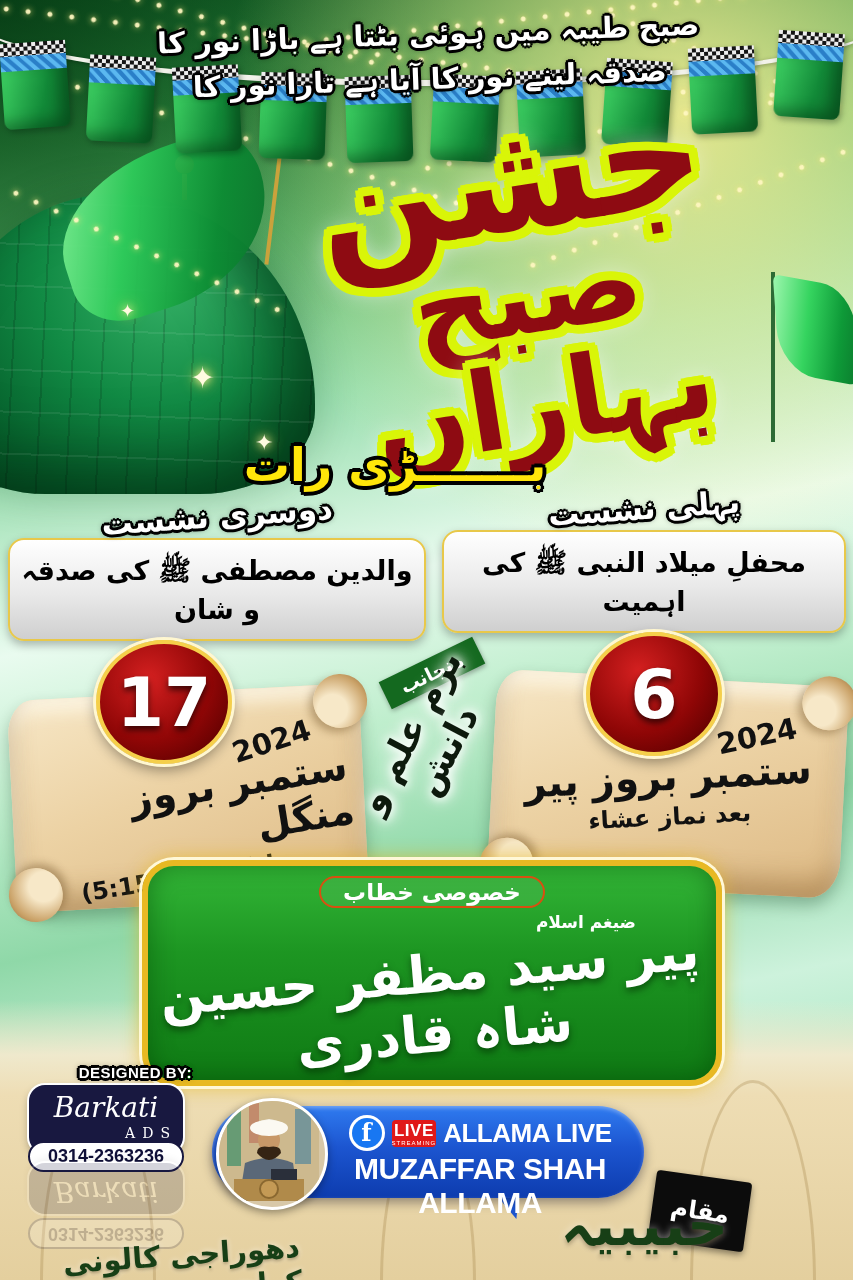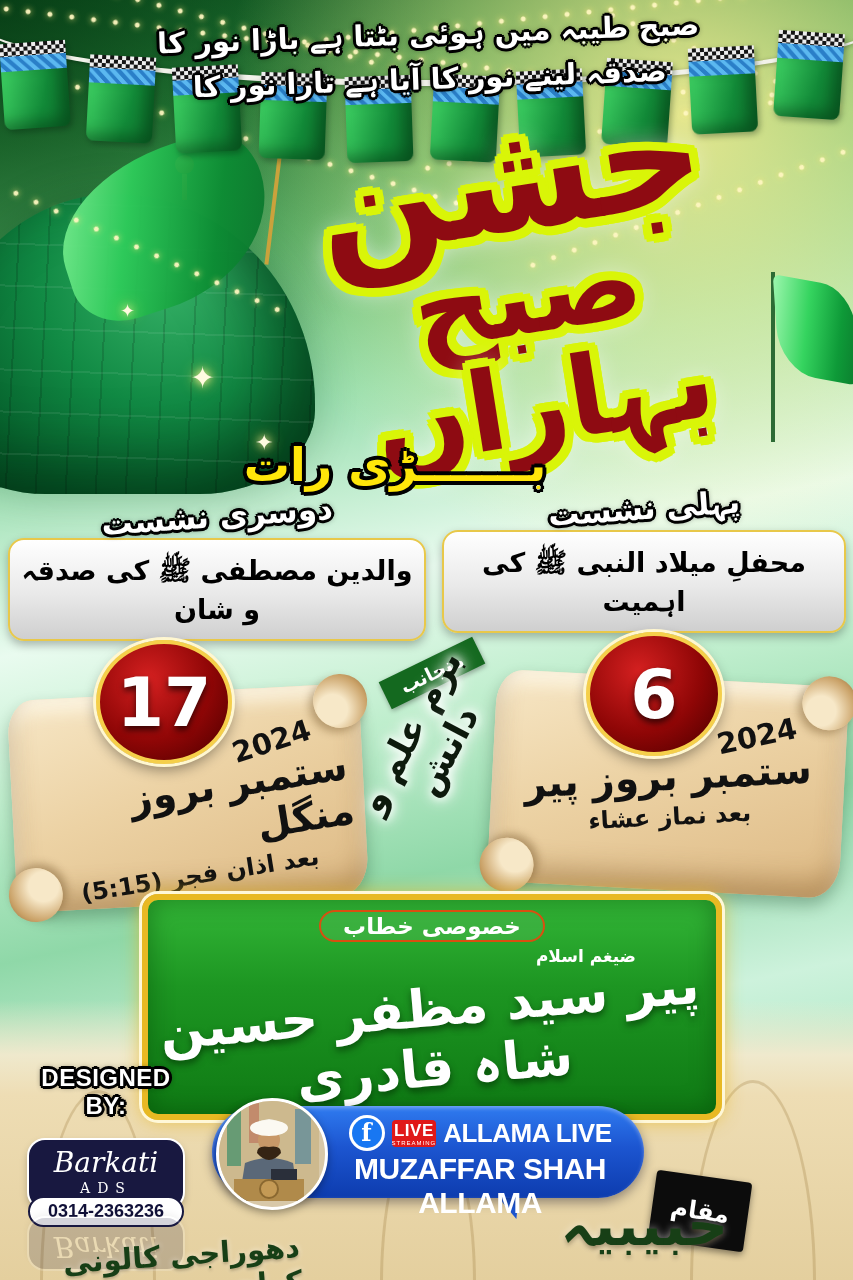--- a/index.html
+++ b/index.html
@@ -87,39 +87,39 @@
     text-shadow:0 4px 6px rgba(0,0,0,.65);}
   .badge-a{left:586px;top:632px;}
   .badge-b{left:96px;top:640px;}
   
   .organizer{left:350px;top:652px;width:155px;height:220px;z-index:4;}
   .org-ribbon{position:absolute;left:30px;top:6px;background:#14691f;color:#fff;font-size:19px;font-weight:bold;
     padding:4px 18px;transform:rotate(-26deg);box-shadow:0 2px 5px rgba(0,0,0,.35);}
   .org-name{position:absolute;left:-22px;top:48px;width:200px;text-align:center;transform:rotate(-62deg);
     font-size:36px;font-weight:bold;color:#0d1a0d;text-shadow:0 0 8px #fff,0 0 14px #fff,0 0 20px #fff;}
   
-  .speaker-banner{left:142px;top:860px;width:568px;height:214px;z-index:5;border-radius:16px;
+  .speaker-banner{left:142px;top:860px;width:568px;height:214px;z-index:5;border-radius:32px;
     background:linear-gradient(180deg,#33b637 0%,#1d9622 40%,#0f7a14 100%);
-    border:6px solid #e8b923;box-shadow:0 0 0 3px #fff8d8,0 0 20px rgba(232,185,35,.85),inset 0 0 26px rgba(0,60,0,.45);margin-top:34px;}
+    border:6px solid #e8b923;box-shadow:0 0 0 3px #fff8d8,0 0 20px rgba(232,185,35,.85),inset 0 0 26px rgba(0,60,0,.45);}
   .sb-label{margin:10px auto 0;width:max-content;border:2px solid #d94f10;border-radius:18px;padding:1px 22px;
     color:#fff;font-weight:bold;font-size:23px;background:rgba(255,255,255,.07);}
   .sb-honorific{position:absolute;right:80px;top:46px;color:#fff;font-size:17px;font-weight:bold;}
   .sb-name{position:absolute;left:0;right:0;top:78px;text-align:center;color:#fff;font-size:52px;font-weight:bold;
     transform:rotate(-5deg);text-shadow:0 4px 7px rgba(0,40,0,.6);}
   
   .bottom{left:0;top:1000px;width:853px;height:280px;z-index:2;
     background:linear-gradient(180deg,rgba(244,233,205,0) 0,rgba(244,233,205,.92) 55px,#eeddb4 95px,#e4cf9e 100%);}
   .arch{position:absolute;border:3px solid rgba(150,115,55,.26);border-bottom:none;border-radius:50% 50% 0 0/100% 100% 0 0;}
   
   .designer{left:20px;top:1064px;width:172px;z-index:6;text-align:center;font-family:"Liberation Sans",sans-serif;}
-  .d-head{color:#fff;font-weight:bold;font-size:24px;letter-spacing:.5px;}
-  .d-card{margin:20px auto 0;width:142px;background:#181840;border-radius:16px;padding:6px 6px 12px;color:#fff;
+  .d-head{color:#fff;font-weight:bold;font-size:15px;letter-spacing:.5px;text-align:right;}
+  .d-card{margin:4px auto 0;width:142px;background:#181840;border-radius:16px;padding:6px 6px 12px;color:#fff;
     box-shadow:0 0 0 2px #fff,0 4px 8px rgba(0,0,0,.35);}
   .d-brand{font-family:"DejaVu Serif",serif;font-style:italic;font-size:28px;}
-  .d-sub{font-family:"DejaVu Serif",serif;font-size:14px;letter-spacing:7px;margin-top:1px;}
+  .d-sub{font-family:"DejaVu Serif",serif;font-size:14px;letter-spacing:7px;margin-top:1px;text-align:right;}
   .d-phone{margin:-12px auto 0;position:relative;width:152px;background:#fff;border:2px solid #181840;border-radius:16px;
     font-weight:bold;font-size:18px;padding:3px 0;color:#101038;}
   .d-reflect{transform:scaleY(-1);opacity:.18;margin-top:3px;filter:blur(.4px);}
   
   .live-bar{left:212px;top:1106px;width:432px;height:92px;z-index:6;border-radius:46px;
     background:linear-gradient(180deg,#2f7bf0 0%,#1c55d0 45%,#0d3cae 100%);
     box-shadow:0 4px 12px rgba(0,0,30,.4),inset 0 2px 4px rgba(255,255,255,.35);}
   .lb-tail{left:498px;top:1192px;width:0;height:0;border-left:16px solid transparent;border-right:8px solid transparent;
     border-top:28px solid #1c55d0;transform:rotate(-10deg);z-index:5;}
   .lb-photo{position:absolute;left:4px;top:-8px;width:106px;height:106px;border-radius:50%;border:3px solid #fff;

